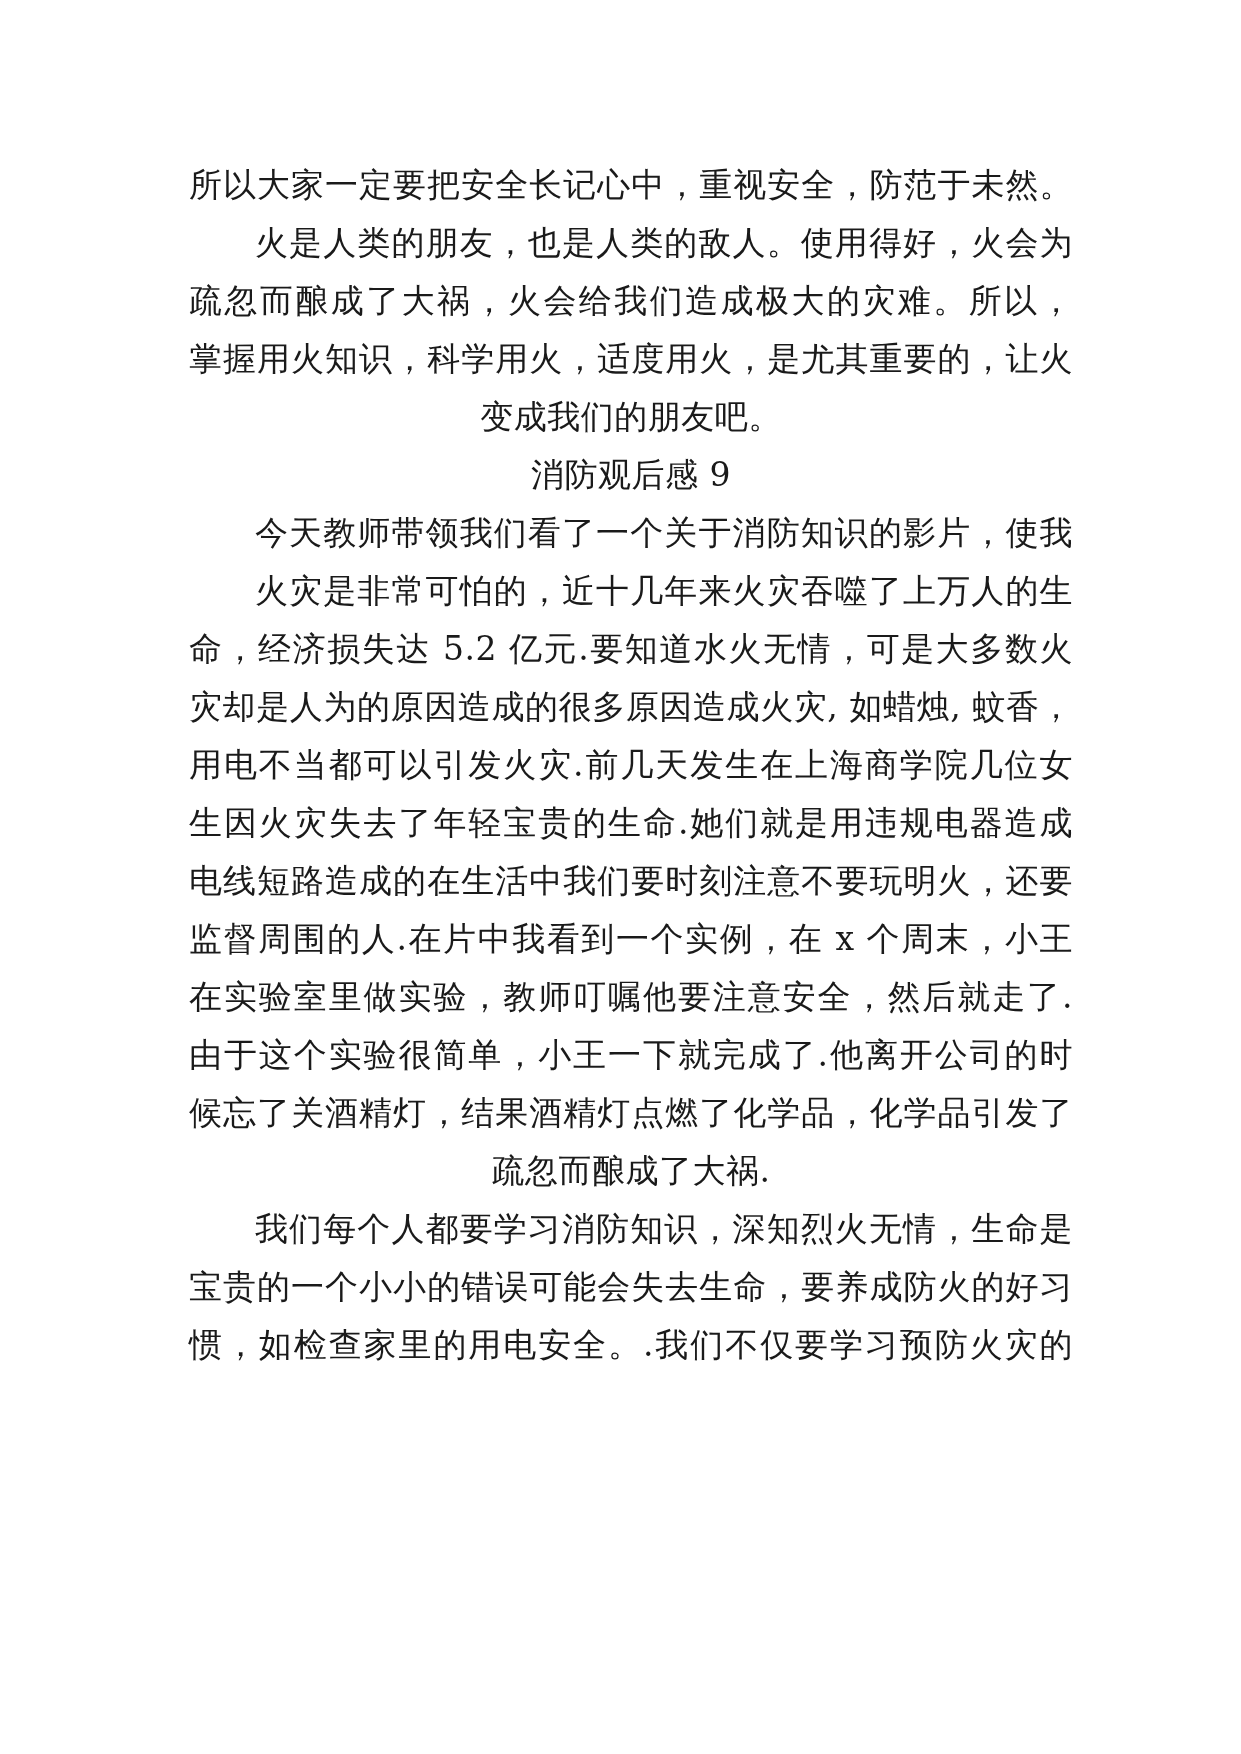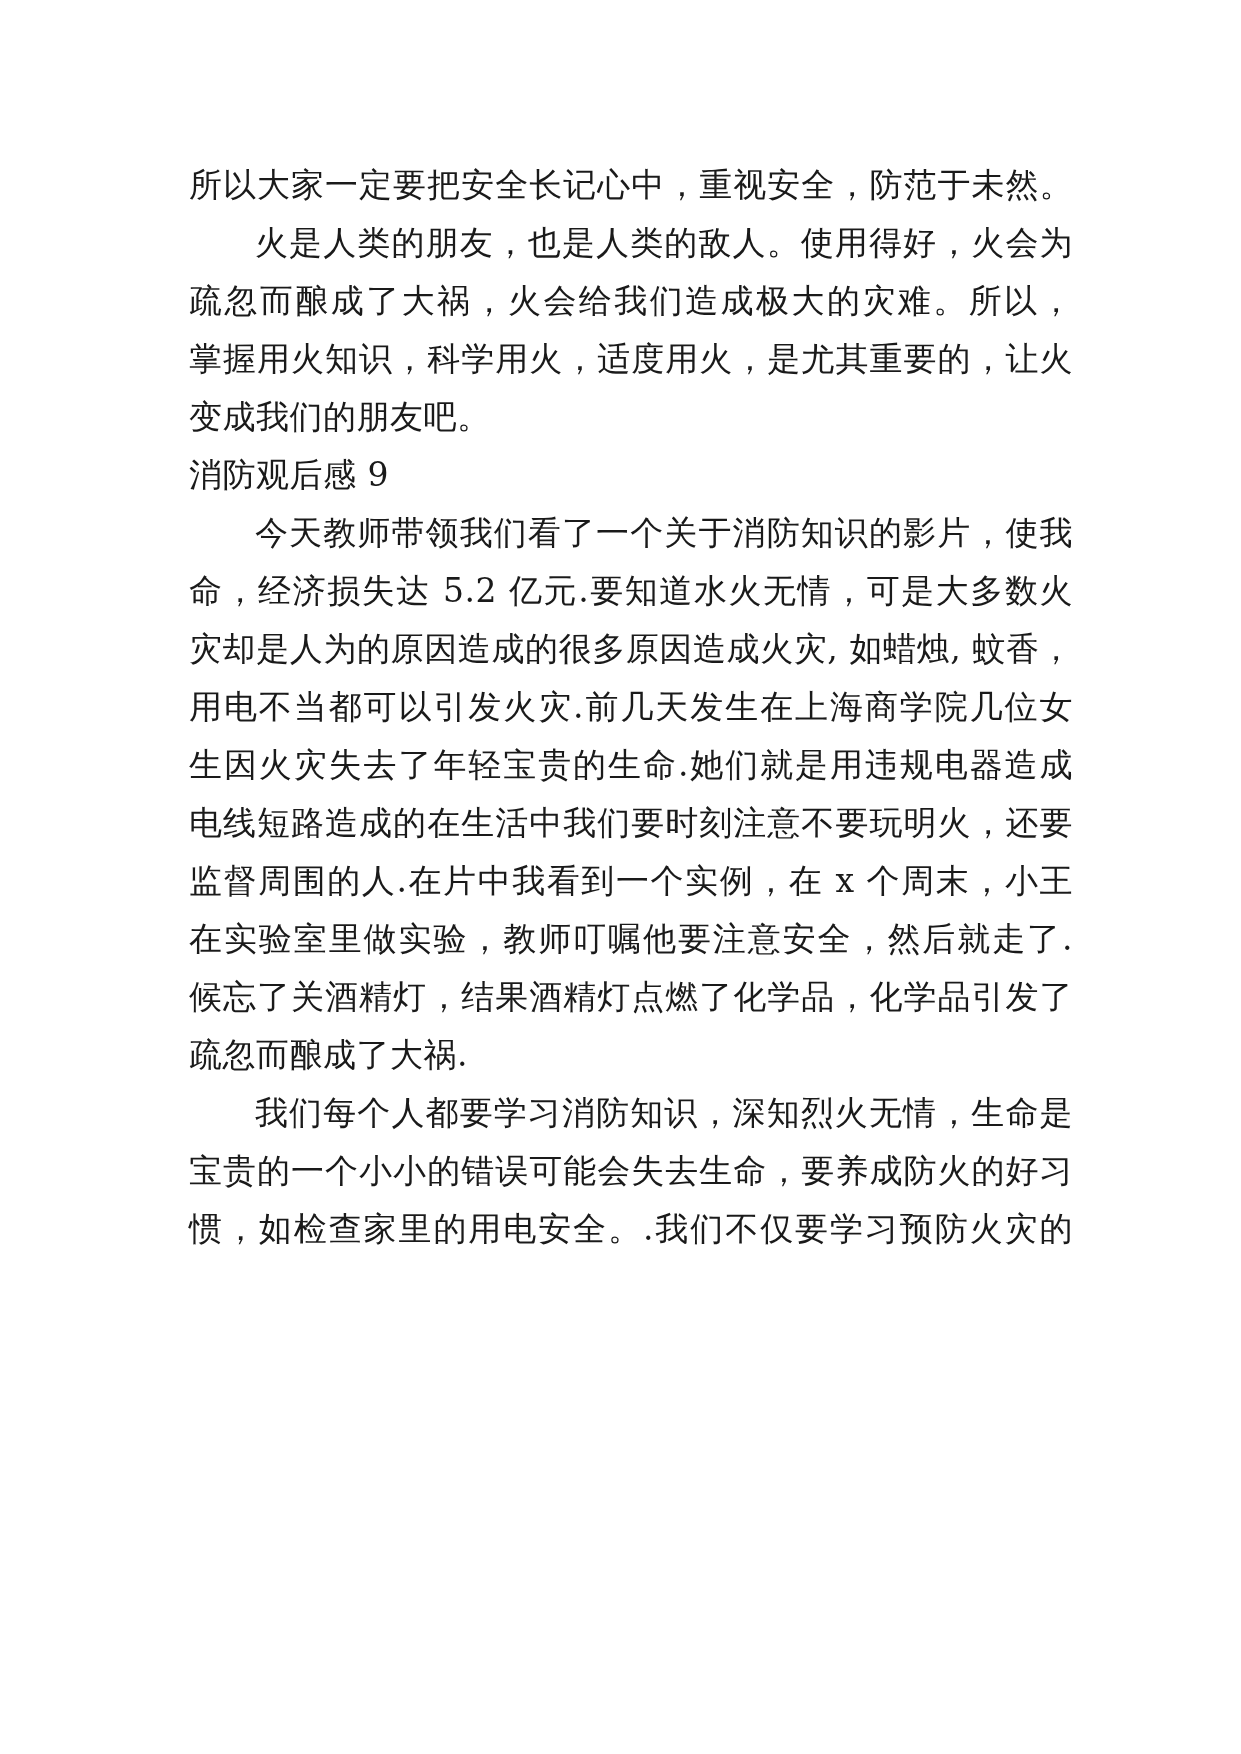--- a/index.html
+++ b/index.html
@@ -24,21 +24,21 @@
     left: 189px;
     top: 156px;
     width: 884px;
     font-size: 33px;
     color: #1a1a1a;
     font-weight: 400;
   }
   .line {
     height: 58px;
     line-height: 58px;
-    text-align: left;
+    text-align: center;
     letter-spacing: 0.5px;
   }
   .line.justify {
     text-align: justify;
     text-align-last: justify;
   }
   .line.indent {
     text-indent: 66px;
   }
 </style>
@@ -48,26 +48,28 @@
 <div class="page">
   <div class="textblock" style="color: rgb(26, 26, 26);">
 
   <div class="line justify">所以大家一定要把安全长记心中，重视安全，防范于未然。</div>
       <div class="line indent justify">火是人类的朋友，也是人类的敌人。使用得好，火会为</div>
       <div class="line justify">疏忽而酿成了大祸，火会给我们造成极大的灾难。所以，</div>
       <div class="line justify">掌握用火知识，科学用火，适度用火，是尤其重要的，让火</div>
       <div class="line">变成我们的朋友吧。</div>
       <div class="line">消防观后感 9</div>
       <div class="line indent justify">今天教师带领我们看了一个关于消防知识的影片，使我</div>
+      <div class="line indent justify">火灾是非常可怕的，近十几年来火灾吞噬了上万人的生</div>
       <div class="line justify">命，经济损失达 5.2 亿元.要知道水火无情，可是大多数火</div>
       <div class="line justify">灾却是人为的原因造成的很多原因造成火灾, 如蜡烛, 蚊香，</div>
       <div class="line justify">用电不当都可以引发火灾.前几天发生在上海商学院几位女</div>
       <div class="line justify">生因火灾失去了年轻宝贵的生命.她们就是用违规电器造成</div>
       <div class="line justify">电线短路造成的在生活中我们要时刻注意不要玩明火，还要</div>
       <div class="line justify">监督周围的人.在片中我看到一个实例，在 x 个周末，小王</div>
       <div class="line justify">在实验室里做实验，教师叮嘱他要注意安全，然后就走了.</div>
+      <div class="line justify">由于这个实验很简单，小王一下就完成了.他离开公司的时</div>
       <div class="line justify">候忘了关酒精灯，结果酒精灯点燃了化学品，化学品引发了</div>
       <div class="line">疏忽而酿成了大祸.</div>
       <div class="line indent justify">我们每个人都要学习消防知识，深知烈火无情，生命是</div>
       <div class="line justify">宝贵的一个小小的错误可能会失去生命，要养成防火的好习</div>
       <div class="line justify">惯，如检查家里的用电安全。.我们不仅要学习预防火灾的</div>
     </div>
 </div>
 
 </body></html>

